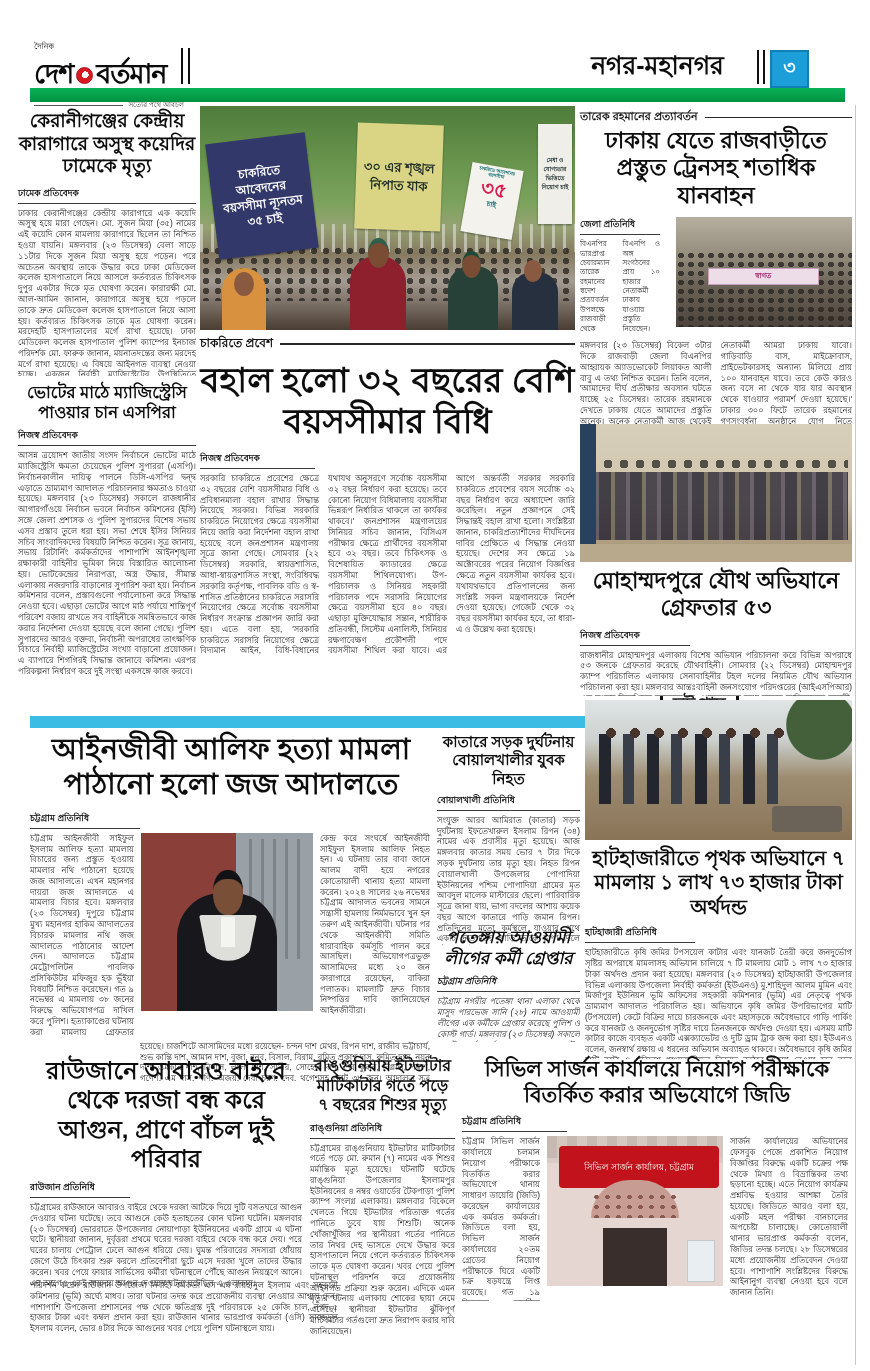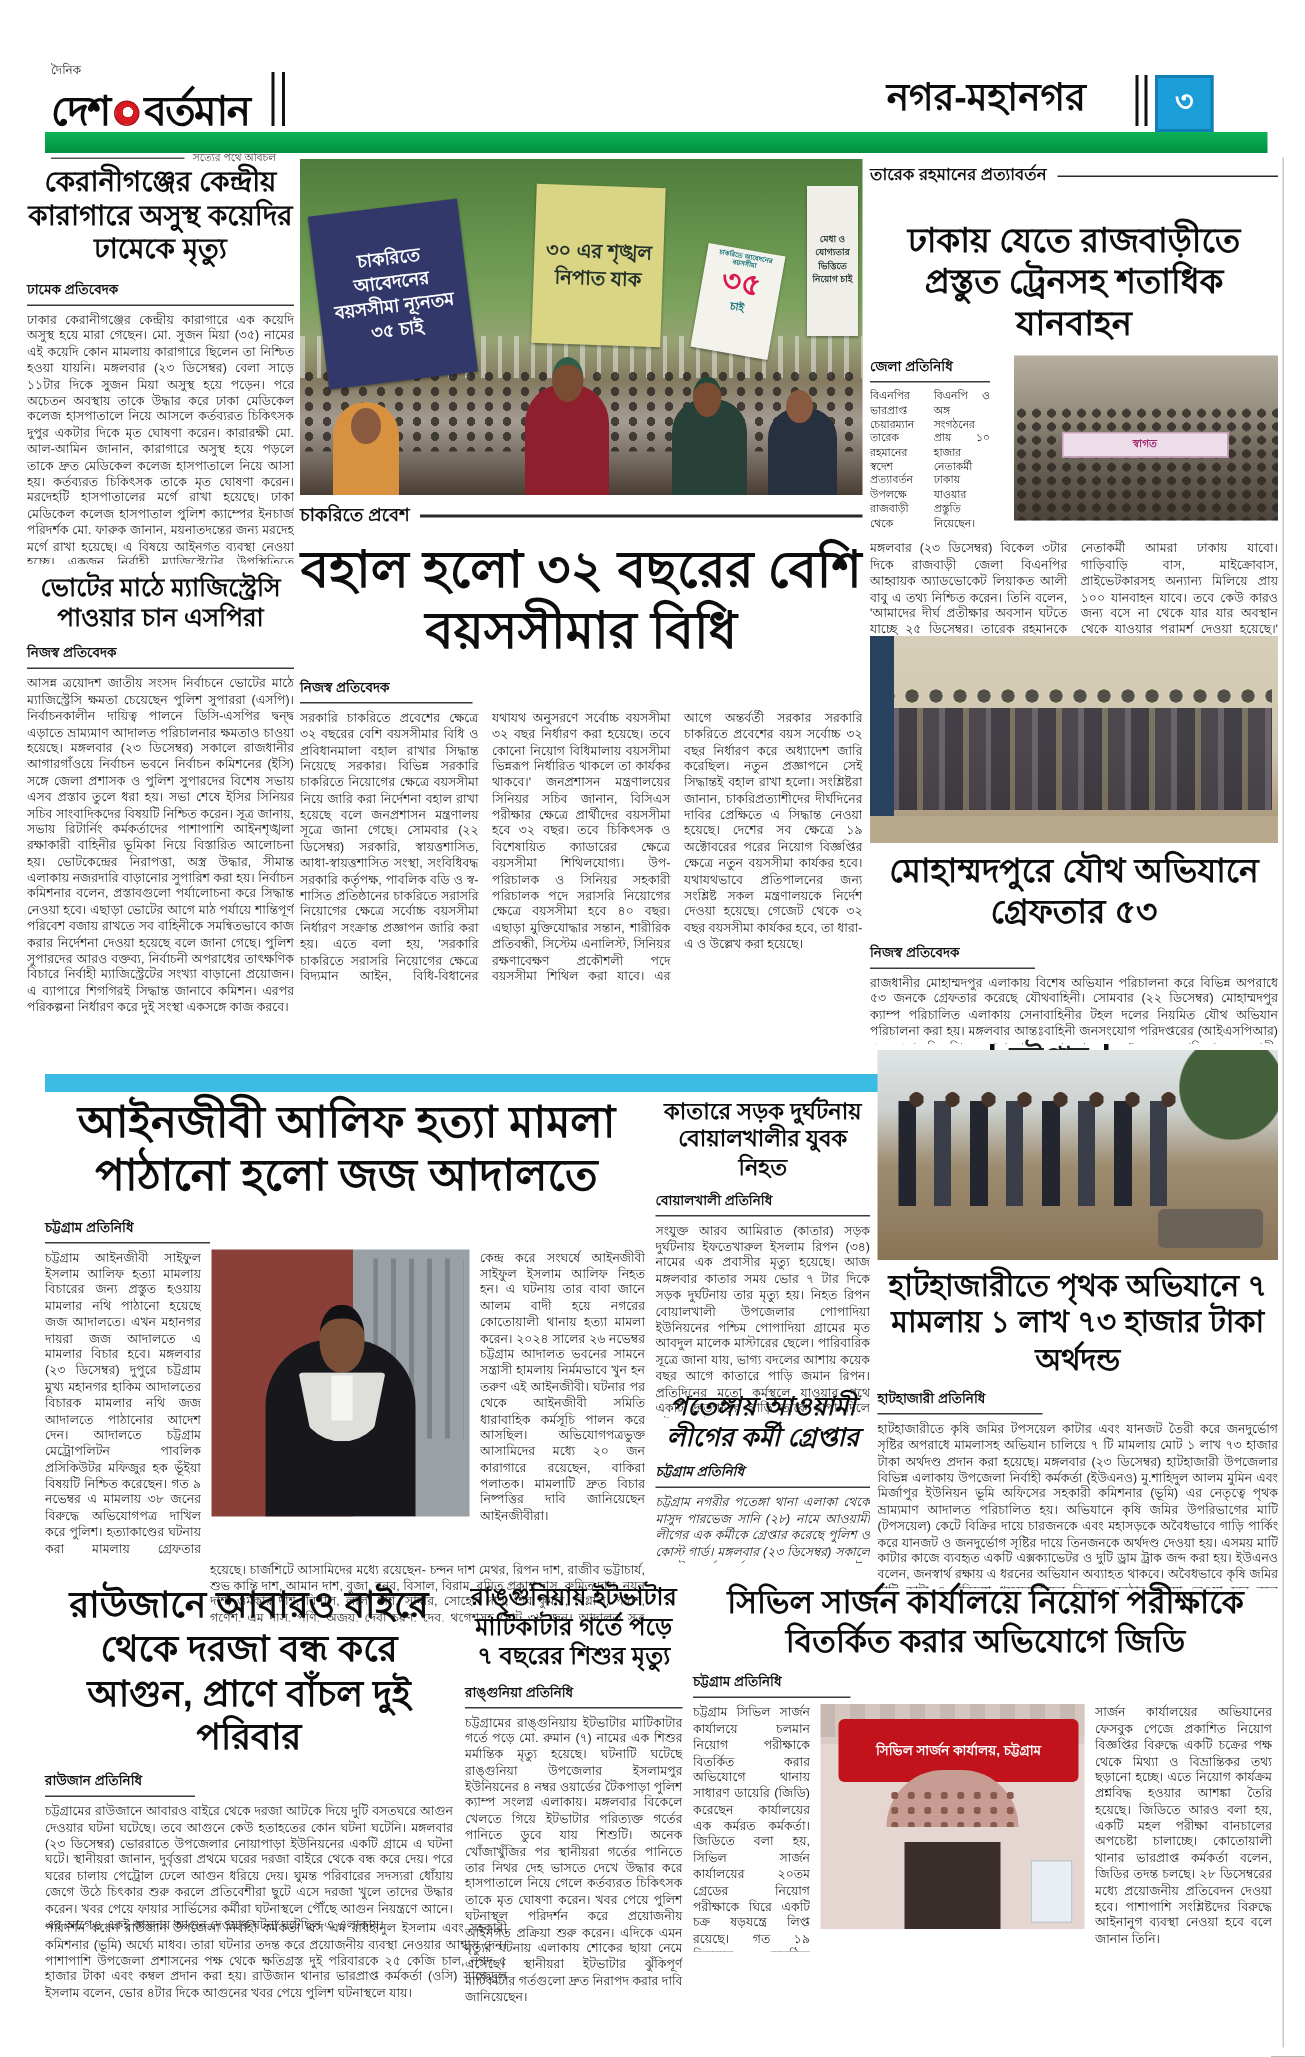--- a/index.html
+++ b/index.html
@@ -91,21 +91,21 @@
       <div class="byline" style="width:115px;">নিজস্ব প্রতিবেদক</div>
       <div class="body-txt cols3" style="height:238px;">সরকারি চাকরিতে প্রবেশের ক্ষেত্রে ৩২ বছরের বেশি বয়সসীমার বিধি ও প্রবিধানমালা বহাল রাখার সিদ্ধান্ত নিয়েছে সরকার। বিভিন্ন সরকারি চাকরিতে নিয়োগের ক্ষেত্রে বয়সসীমা নিয়ে জারি করা নির্দেশনা বহাল রাখা হয়েছে বলে জনপ্রশাসন মন্ত্রণালয় সূত্রে জানা গেছে। সোমবার (২২ ডিসেম্বর) সরকারি, স্বায়ত্তশাসিত, আধা-স্বায়ত্তশাসিত সংস্থা, সংবিধিবদ্ধ সরকারি কর্তৃপক্ষ, পাবলিক বডি ও স্ব-শাসিত প্রতিষ্ঠানের চাকরিতে সরাসরি নিয়োগের ক্ষেত্রে সর্বোচ্চ বয়সসীমা নির্ধারণ সংক্রান্ত প্রজ্ঞাপন জারি করা হয়। এতে বলা হয়, 'সরকারি চাকরিতে সরাসরি নিয়োগের ক্ষেত্রে বিদ্যমান আইন, বিধি-বিধানের যথাযথ অনুসরণে সর্বোচ্চ বয়সসীমা ৩২ বছর নির্ধারণ করা হয়েছে। তবে কোনো নিয়োগ বিধিমালায় বয়সসীমা ভিন্নরূপ নির্ধারিত থাকলে তা কার্যকর থাকবে।' জনপ্রশাসন মন্ত্রণালয়ের সিনিয়র সচিব জানান, বিসিএস পরীক্ষার ক্ষেত্রে প্রার্থীদের বয়সসীমা হবে ৩২ বছর। তবে চিকিৎসক ও বিশেষায়িত ক্যাডারের ক্ষেত্রে বয়সসীমা শিথিলযোগ্য। উপ-পরিচালক ও সিনিয়র সহকারী পরিচালক পদে সরাসরি নিয়োগের ক্ষেত্রে বয়সসীমা হবে ৪০ বছর। এছাড়া মুক্তিযোদ্ধার সন্তান, শারীরিক প্রতিবন্ধী, সিস্টেম এনালিস্ট, সিনিয়র রক্ষণাবেক্ষণ প্রকৌশলী পদে বয়সসীমা শিথিল করা যাবে। এর আগে অন্তর্বর্তী সরকার সরকারি চাকরিতে প্রবেশের বয়স সর্বোচ্চ ৩২ বছর নির্ধারণ করে অধ্যাদেশ জারি করেছিল। নতুন প্রজ্ঞাপনে সেই সিদ্ধান্তই বহাল রাখা হলো। সংশ্লিষ্টরা জানান, চাকরিপ্রত্যাশীদের দীর্ঘদিনের দাবির প্রেক্ষিতে এ সিদ্ধান্ত নেওয়া হয়েছে। দেশের সব ক্ষেত্রে ১৯ অক্টোবরের পরের নিয়োগ বিজ্ঞপ্তির ক্ষেত্রে নতুন বয়সসীমা কার্যকর হবে। যথাযথভাবে প্রতিপালনের জন্য সংশ্লিষ্ট সকল মন্ত্রণালয়কে নির্দেশ দেওয়া হয়েছে। গেজেট থেকে ৩২ বছর বয়সসীমা কার্যকর হবে, তা ধারা-এ ও উল্লেখ করা হয়েছে।</div>
     </div>
   </div>
 
   <div class="abs" style="left:580px;top:108px;width:272px;">
     <div class="kicker" style="font-size:11px;">
         <span>তারেক রহমানের প্রত্যাবর্তন</span>
         <span class="kline"></span>
       </div>
-    <div class="h" style="font-size:22.5px;margin-top:20px;">ঢাকায় যেতে রাজবাড়ীতে প্রস্তুত ট্রেনসহ শতাধিক যানবাহন</div>
+    <div class="h" style="font-size:22.5px;margin-top:0;">ঢাকায় যেতে রাজবাড়ীতে প্রস্তুত ট্রেনসহ শতাধিক যানবাহন</div>
     <div style="display:flex;gap:16px;margin-top:8px;">
       <div style="width:80px;">
         <div class="byline">জেলা প্রতিনিধি</div>
         <div class="body-txt cols2" style="height:96px;font-size:7.2px;column-gap:5px;">বিএনপির ভারপ্রাপ্ত চেয়ারম্যান তারেক রহমানের স্বদেশ প্রত্যাবর্তন উপলক্ষে রাজবাড়ী থেকে বিএনপি ও অঙ্গ সংগঠনের প্রায় ১০ হাজার নেতাকর্মী ঢাকায় যাওয়ার প্রস্তুতি নিয়েছেন। এজন্য ট্রেনসহ শতাধিক যানবাহন ট্রেন প্রস্তুত রাখা হয়েছে।</div>
       </div>
       <div class="photo" style="flex:1;height:110px;background:linear-gradient(180deg,#b6ae9e 0%,#948c7c 35%,#6e665a 60%,#4c443c 100%);">
         <div class="dotcrowd" style="left:0;top:34px;width:100%;height:76px;background-size:10px 9px;"></div>
         <div style="position:absolute;left:18%;top:46%;width:62%;height:15px;background:#ecdde8;border:1px solid #c8a0bc;display:flex;align-items:center;justify-content:center;font-size:7px;font-weight:700;color:#a0256e;">স্বাগত</div>
       </div>
     </div>
@@ -185,21 +185,21 @@
     <div class="body-txt" style="height:198px;">চট্টগ্রামের রাঙ্গুনিয়ায় ইটভাটার মাটিকাটার গর্তে পড়ে মো. রুমান (৭) নামের এক শিশুর মর্মান্তিক মৃত্যু হয়েছে। ঘটনাটি ঘটেছে রাঙ্গুনিয়া উপজেলার ইসলামপুর ইউনিয়নের ৪ নম্বর ওয়ার্ডের টৈকপাড়া পুলিশ ক্যাম্প সংলগ্ন এলাকায়। মঙ্গলবার বিকেলে খেলতে গিয়ে ইটভাটার পরিত্যক্ত গর্তের পানিতে ডুবে যায় শিশুটি। অনেক খোঁজাখুঁজির পর স্থানীয়রা গর্তের পানিতে তার নিথর দেহ ভাসতে দেখে উদ্ধার করে হাসপাতালে নিয়ে গেলে কর্তব্যরত চিকিৎসক তাকে মৃত ঘোষণা করেন। খবর পেয়ে পুলিশ ঘটনাস্থল পরিদর্শন করে প্রয়োজনীয় আইনগত প্রক্রিয়া শুরু করেন। এদিকে এমন মৃত্যুর ঘটনায় এলাকায় শোকের ছায়া নেমে এসেছে। স্থানীয়রা ইটভাটার ঝুঁকিপূর্ণ মাটিকাটার গর্তগুলো দ্রুত নিরাপদ করার দাবি জানিয়েছেন।</div>
   </div>
 
   <div class="abs" style="left:462px;top:1056px;width:390px;">
     <div class="h" style="font-size:21px;">সিভিল সার্জন কার্যালয়ে নিয়োগ পরীক্ষাকে বিতর্কিত করার অভিযোগে জিডি</div>
     <div class="byline" style="width:105px;margin-top:7px;">চট্টগ্রাম প্রতিনিধি</div>
     <div style="display:flex;gap:7px;">
       <div class="body-txt" style="width:78px;height:165px;">চট্টগ্রাম সিভিল সার্জন কার্যালয়ে চলমান নিয়োগ পরীক্ষাকে বিতর্কিত করার অভিযোগে থানায় সাধারণ ডায়েরি (জিডি) করেছেন কার্যালয়ের এক কর্মরত কর্মকর্তা। জিডিতে বলা হয়, সিভিল সার্জন কার্যালয়ের ২০তম গ্রেডের নিয়োগ পরীক্ষাকে ঘিরে একটি চক্র ষড়যন্ত্রে লিপ্ত রয়েছে। গত ১৯ ডিসেম্বর অনুষ্ঠিত লিখিত পরীক্ষায় উত্তীর্ণদের মৌখিক পরীক্ষা চলমান রয়েছে।</div>
       <div class="photo" style="width:176px;height:150px;background:linear-gradient(180deg,#d9cbc6 0 18%,#e5d6d2 18% 100%);">
         <div style="position:absolute;left:0;top:0;width:100%;height:22px;background:repeating-linear-gradient(90deg,#c5b9b2 0 10px,#d3c7c0 10px 20px);"></div>
-        <div style="position:absolute;left:12px;top:10px;width:152px;height:42px;background:#c2121c;border-radius:4px;display:flex;align-items:center;justify-content:center;color:#fff;font-size:9px;font-weight:700;text-align:left;padding:0 4px;">সিভিল সার্জন কার্যালয়, চট্টগ্রাম</div>
+        <div style="position:absolute;left:12px;top:10px;width:152px;height:42px;background:#c2121c;border-radius:4px;display:flex;align-items:center;justify-content:center;color:#fff;font-size:9px;font-weight:400;text-align:left;padding:0 4px;">সিভিল সার্জন কার্যালয়, চট্টগ্রাম</div>
         <div style="position:absolute;left:44px;top:44px;width:88px;height:38px;background:#c79c92;border-radius:44px 44px 0 0;"></div>
         <div style="position:absolute;left:44px;top:56px;width:88px;height:26px;background-image:radial-gradient(circle 2.5px,#8a5a50 95%,transparent);background-size:11px 10px;"></div>
         <div style="position:absolute;left:56px;bottom:0;width:64px;height:58px;background:#3a2e2c;"></div>
         <div style="position:absolute;right:8px;bottom:4px;width:26px;height:40px;background:#e9eef2;border:1px solid #c2c8cc;"></div>
       </div>
       <div class="body-txt" style="width:118px;height:240px;">সার্জন কার্যালয়ের অভিযানের ফেসবুক পেজে প্রকাশিত নিয়োগ বিজ্ঞপ্তির বিরুদ্ধে একটি চক্রের পক্ষ থেকে মিথ্যা ও বিভ্রান্তিকর তথ্য ছড়ানো হচ্ছে। এতে নিয়োগ কার্যক্রম প্রশ্নবিদ্ধ হওয়ার আশঙ্কা তৈরি হয়েছে। জিডিতে আরও বলা হয়, একটি মহল পরীক্ষা বানচালের অপচেষ্টা চালাচ্ছে। কোতোয়ালী থানার ভারপ্রাপ্ত কর্মকর্তা বলেন, জিডির তদন্ত চলছে। ২৮ ডিসেম্বরের মধ্যে প্রয়োজনীয় প্রতিবেদন দেওয়া হবে। পাশাপাশি সংশ্লিষ্টদের বিরুদ্ধে আইনানুগ ব্যবস্থা নেওয়া হবে বলে জানান তিনি।</div>
     </div>
 
   </div>
 

